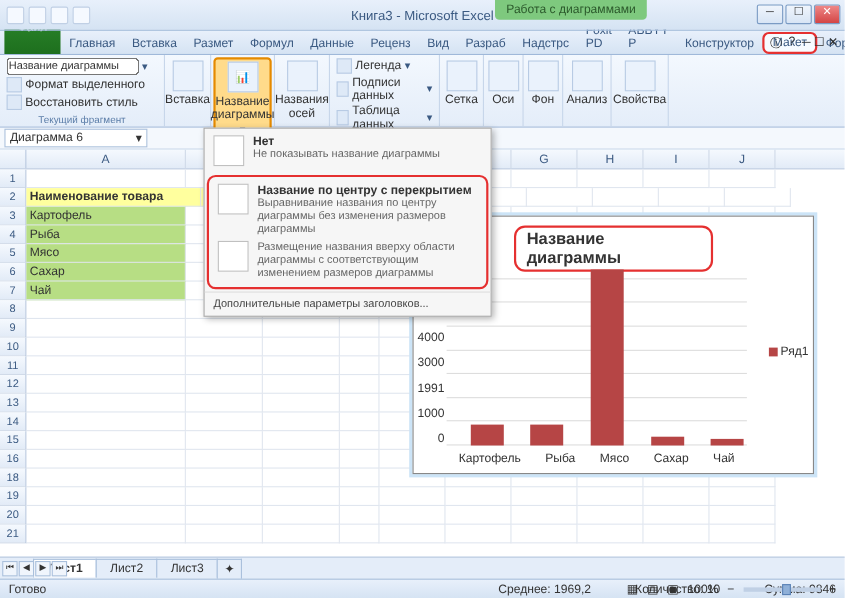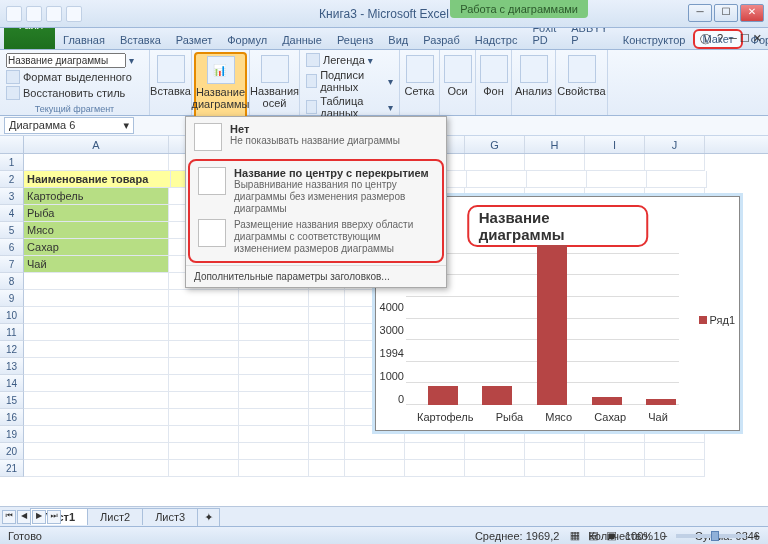--- a/index.html
+++ b/index.html
@@ -53,21 +53,21 @@
 .bar{position:absolute;bottom:0;width:30px;background:#b64545}
 .xaxis{position:absolute;bottom:-18px;left:0;right:0;display:flex;justify-content:space-around;font-size:9px;color:#555}
 .legend{position:absolute;right:4px;top:50%;font-size:9px;display:flex;align-items:center;gap:3px}
 .leg-sw{width:8px;height:8px;background:#b64545}
 .sheet-tabs{position:absolute;bottom:18px;left:0;right:0;height:20px;background:#e4edf9;border-top:1px solid #b8c8de;display:flex;align-items:center;padding-left:30px;gap:0}
 .nav-btns{position:absolute;left:2px;display:flex;gap:1px}
 .nav-btn{width:14px;height:14px;border:1px solid #aac0dc;background:#f0f5fc;font-size:8px;text-align:center}
 .stab{padding:2px 12px;background:#fff;border:1px solid #aac0dc;border-bottom:none;font-size:11px;margin-right:-1px}
 .stab.active{background:#fff;font-weight:bold}
 .stab:not(.active){background:#e4edf9}
-.status{position:absolute;bottom:0;left:0;right:0;height:18px;background:linear-gradient(#e8f0fb,#d5e3f3);border-top:1px solid #9fb8d9;display:flex;align-items:center;padding:0 8px;font-size:10px;color:#3b5a82;gap:29px}
+.status{position:absolute;bottom:0;left:0;right:0;height:18px;background:linear-gradient(#e8f0fb,#d5e3f3);border-top:1px solid #9fb8d9;display:flex;align-items:center;padding:0 8px;font-size:10px;color:#3b5a82;gap:40px}
 .status-right{position:absolute;right:8px;display:flex;gap:8px;align-items:center}
 .zoom-slider{width:70px;height:4px;background:#c0d0e5;position:relative}
 .zoom-thumb{position:absolute;left:50%;top:-3px;width:8px;height:10px;background:#8fb0d8;border:1px solid #5a82b5}
 </style>
 </head>
 <body>
 
 <div class="titlebar">
   <div class="qat">
     <div class="qat-btn"></div>
@@ -202,21 +202,21 @@
         <div class="cell" style="width: 36px;"></div>
         <div class="cell" style="width: 60px;"></div>
         <div class="cell" style="width: 60px;"></div>
         <div class="cell" style="width: 60px;"></div>
         <div class="cell" style="width: 60px;"></div>
         <div class="cell" style="width: 60px;"></div>
         <div class="cell" style="width: 60px;"></div>
       </div>
       <div class="row">
         <div class="rh">2</div>
-        <div class="cell yellow" style="width: 147px; font-weight: bold;">Наименование товара</div>
+        <div class="cell yellow" style="width: 159px; font-weight: bold;">Наименование товара</div>
         <div class="cell yellow" style="width: 70px;"></div>
         <div class="cell yellow" style="width: 70px;"></div>
         <div class="cell" style="width: 36px;"></div>
         <div class="cell" style="width: 60px;"></div>
         <div class="cell" style="width: 60px;"></div>
         <div class="cell" style="width: 60px;"></div>
         <div class="cell" style="width: 60px;"></div>
         <div class="cell" style="width: 60px;"></div>
         <div class="cell" style="width: 60px;"></div>
       </div>
@@ -384,20 +384,33 @@
         <div class="cell" style="width: 36px;"></div>
         <div class="cell" style="width: 60px;"></div>
         <div class="cell" style="width: 60px;"></div>
         <div class="cell" style="width: 60px;"></div>
         <div class="cell" style="width: 60px;"></div>
         <div class="cell" style="width: 60px;"></div>
         <div class="cell" style="width: 60px;"></div>
       </div>
       <div class="row">
         <div class="rh">16</div>
+        <div class="cell" style="width: 145px;"></div>
+        <div class="cell" style="width: 70px;"></div>
+        <div class="cell" style="width: 70px;"></div>
+        <div class="cell" style="width: 36px;"></div>
+        <div class="cell" style="width: 60px;"></div>
+        <div class="cell" style="width: 60px;"></div>
+        <div class="cell" style="width: 60px;"></div>
+        <div class="cell" style="width: 60px;"></div>
+        <div class="cell" style="width: 60px;"></div>
+        <div class="cell" style="width: 60px;"></div>
+      </div>
+      <div class="row">
+        <div class="rh">18</div>
         <div class="cell" style="width: 145px;"></div>
         <div class="cell" style="width: 70px;"></div>
         <div class="cell" style="width: 70px;"></div>
         <div class="cell" style="width: 36px;"></div>
         <div class="cell" style="width: 60px;"></div>
         <div class="cell" style="width: 60px;"></div>
         <div class="cell" style="width: 60px;"></div>
         <div class="cell" style="width: 60px;"></div>
         <div class="cell" style="width: 60px;"></div>
         <div class="cell" style="width: 60px;"></div>
@@ -445,21 +458,21 @@
 
   <div class="chart-box">
     <div class="chart-title">Название диаграммы</div>
     <div class="plot" id="plot">
       <div class="yaxis" id="yaxis">
           <div>7000</div>
           <div>6000</div>
           <div>5000</div>
           <div>4000</div>
           <div>3000</div>
-          <div>1994</div>
+          <div>1991</div>
           <div>1000</div>
           <div>0</div>
         </div>
       <div class="xaxis" id="xaxis">
           <span>Картофель</span>
           <span>Рыба</span>
           <span>Мясо</span>
           <span>Сахар</span>
           <span>Чай</span>
         </div>

